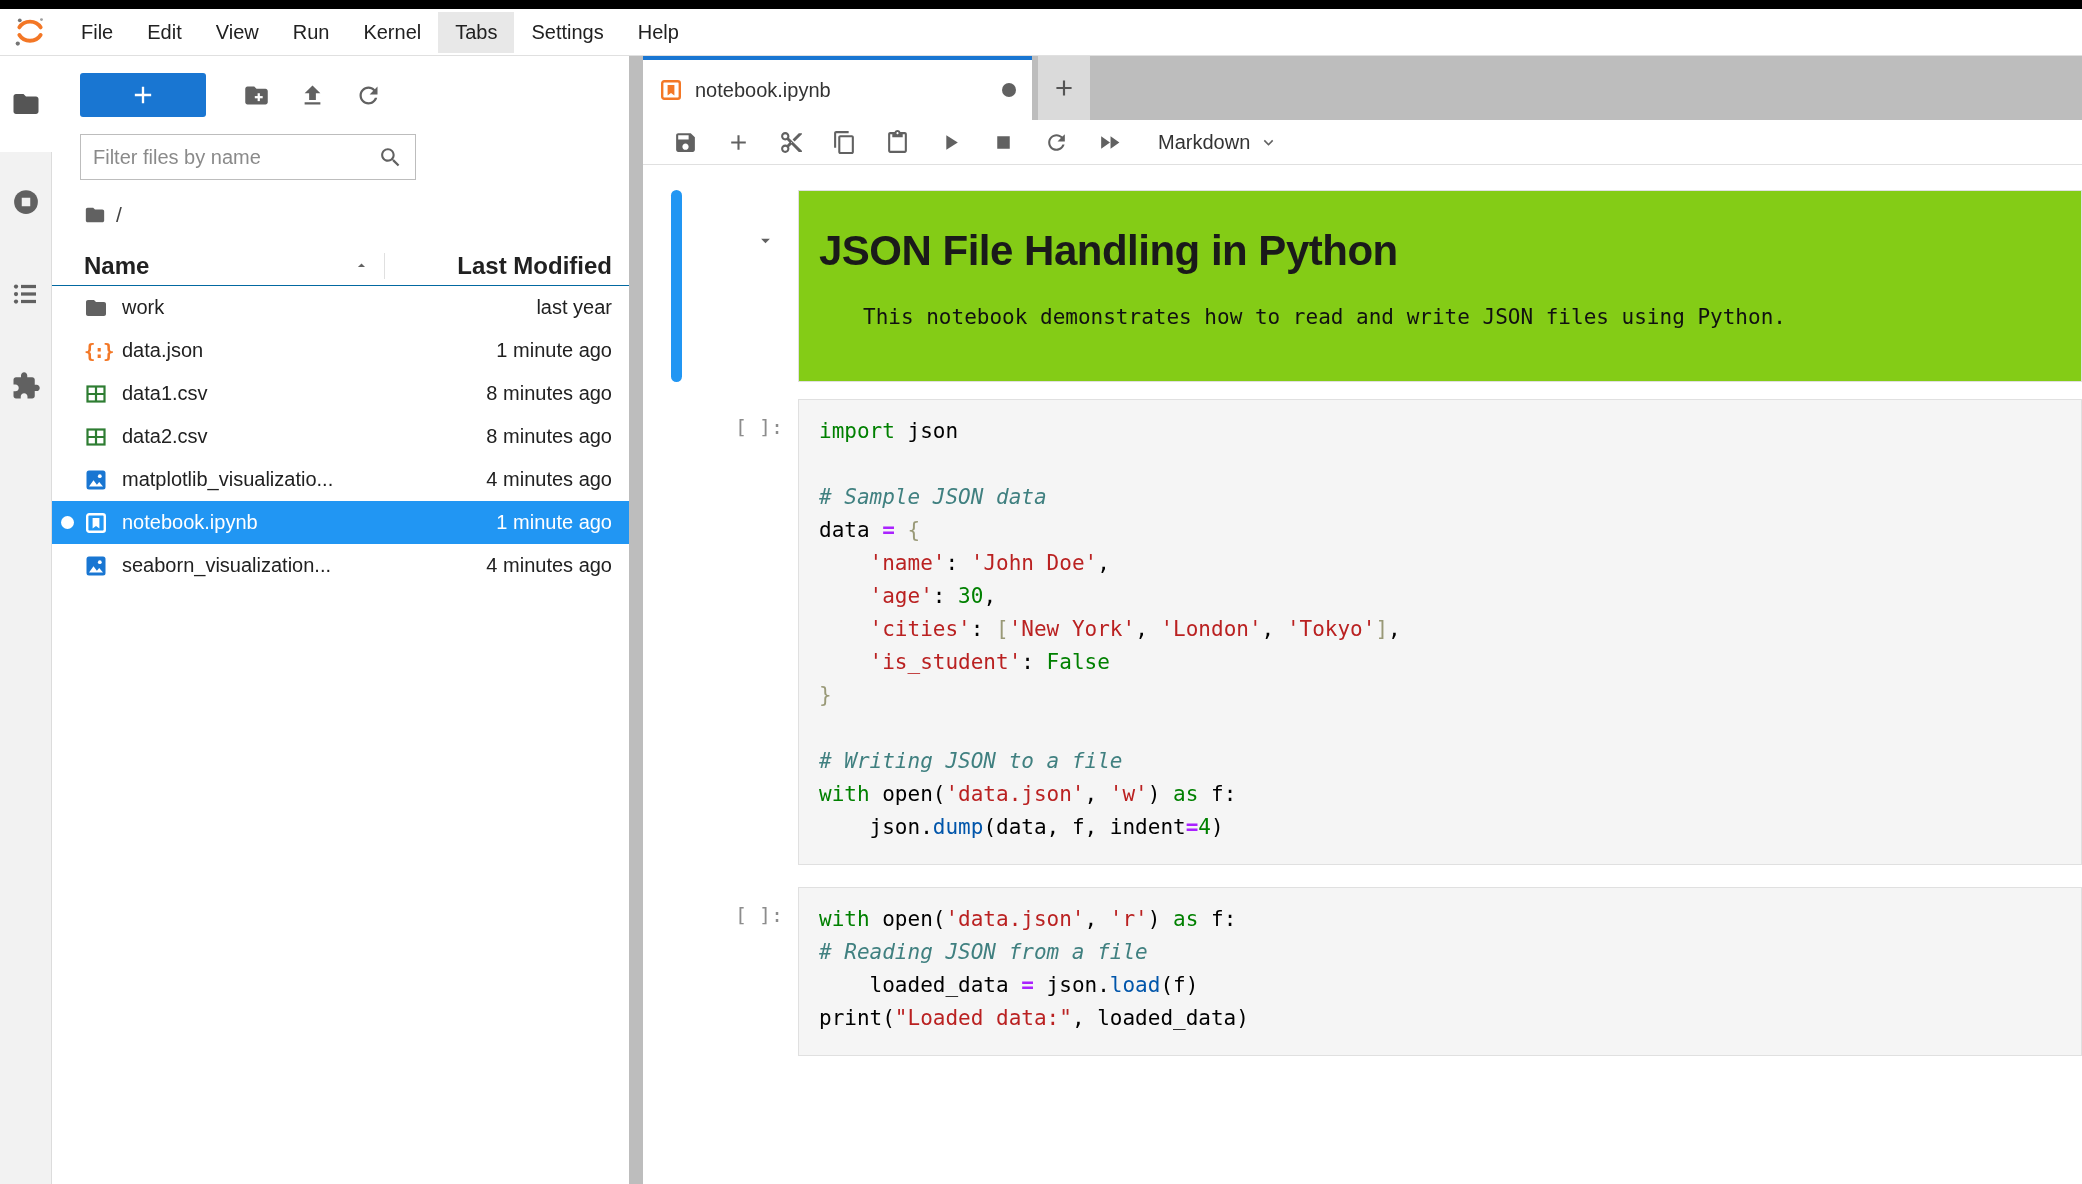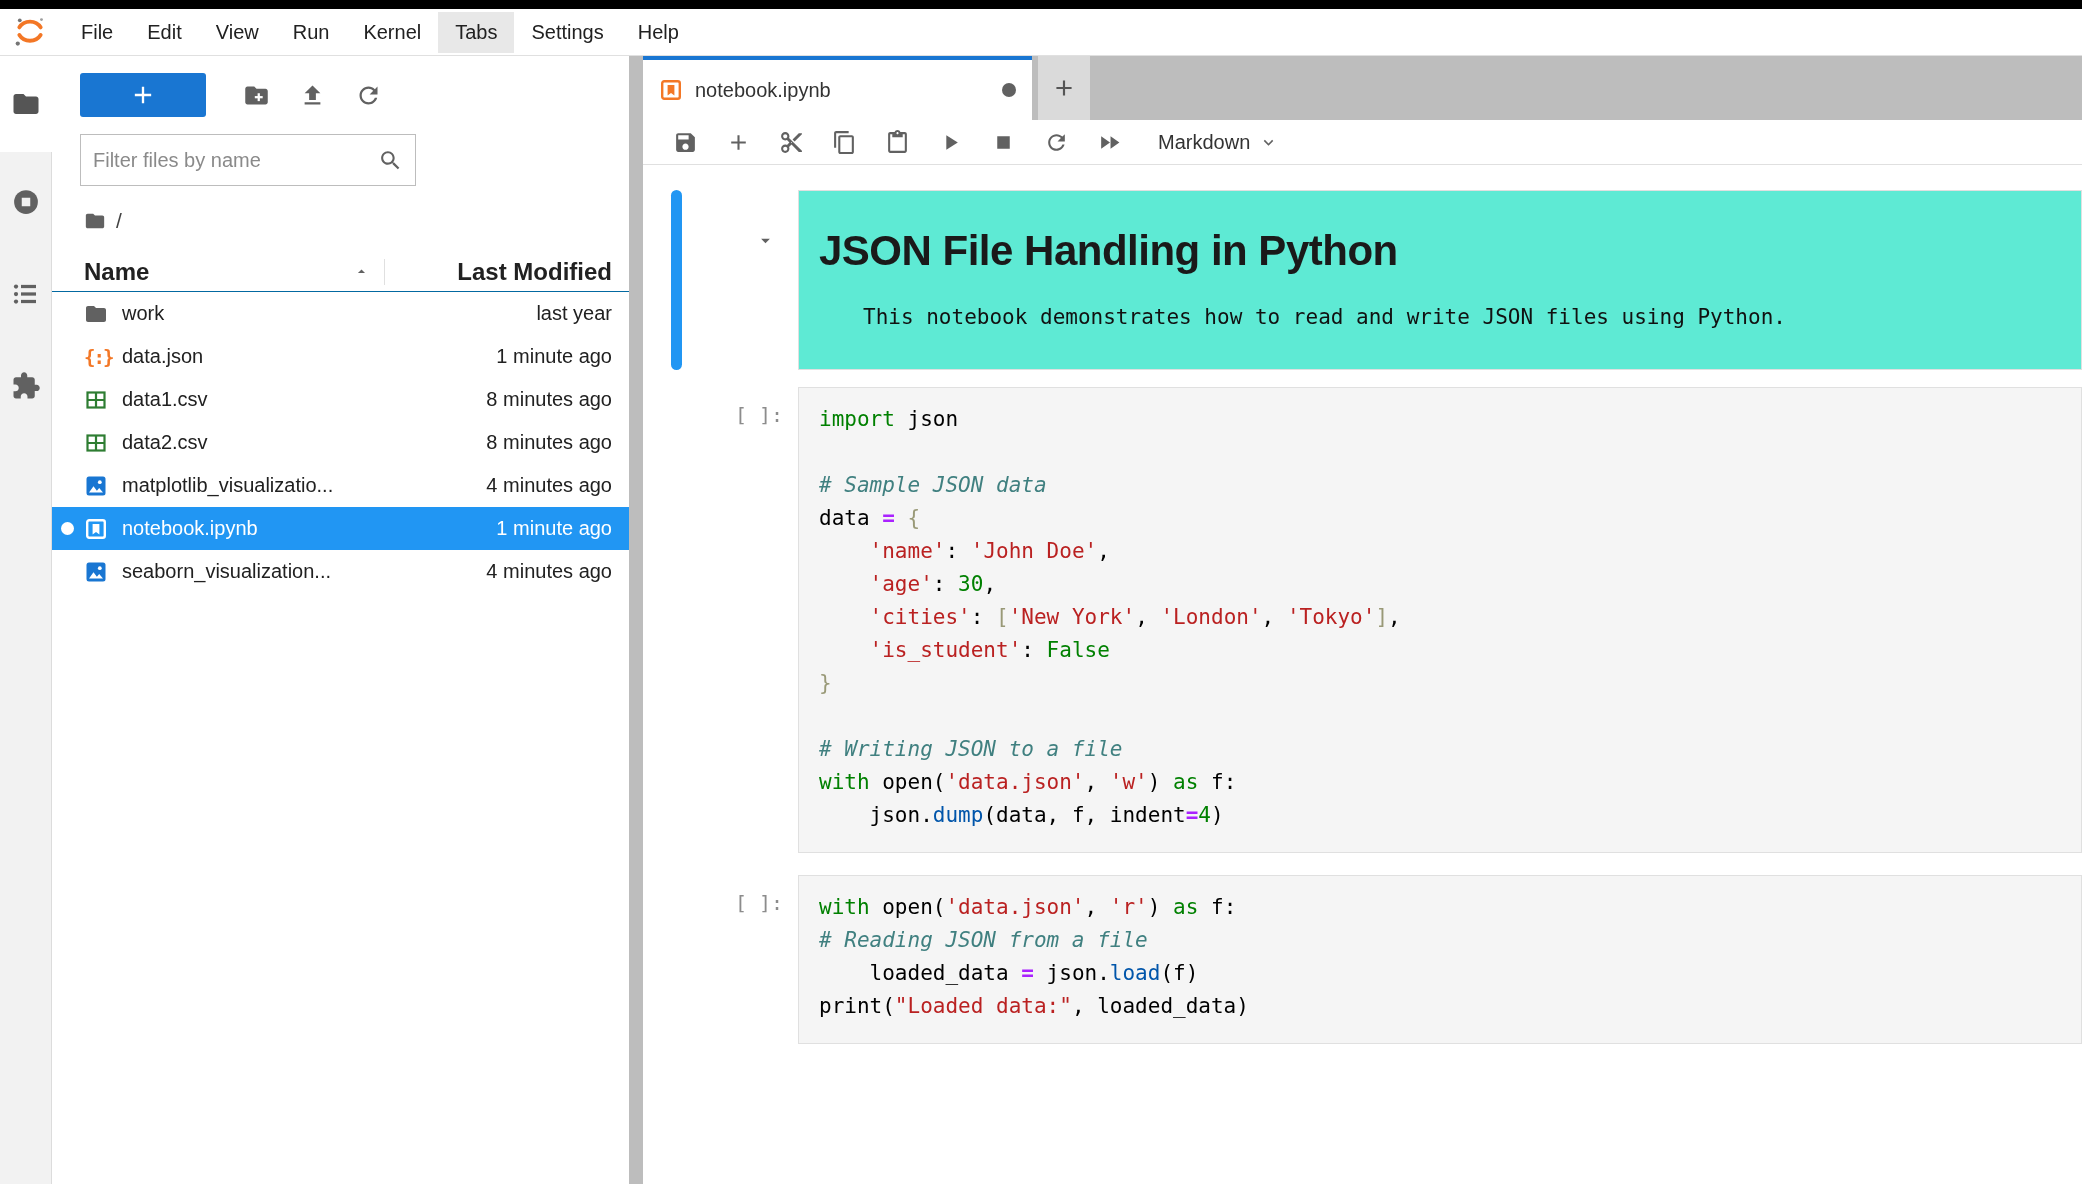--- a/index.html
+++ b/index.html
@@ -25,21 +25,21 @@
   .act-item { width:52px; height:64px; display:flex; align-items:center; justify-content:center;
               color:#616161; margin-bottom:28px; }
   .act-item.active { background:#fff; height:96px; margin-bottom:18px; box-shadow:1px 0 0 #fff; color:#555; }
 
   
   .fb { width:577px; background:#fff; display:flex; flex-direction:column; flex:0 0 auto; }
   .fb-toolbar { display:flex; align-items:center; padding:16px 0 0 28px; height:62px; flex:0 0 auto; }
   .new-btn { width:126px; height:44px; background:#1976d2; border-radius:3px; color:#fff;
              display:flex; align-items:center; justify-content:center; margin-right:22px; }
   .fbt-btn { width:56px; height:44px; display:flex; align-items:center; justify-content:center; color:#616161; }
-  .fb-filter { margin:16px 0 0 28px; width:336px; height:52px; border:1px solid #bdbdbd;
+  .fb-filter { margin:16px 0 0 28px; width:336px; height:46px; border:1px solid #bdbdbd;
                display:flex; align-items:center; padding:0 12px; background:#fff; }
   .fb-filter input { flex:1; border:none; outline:none; font-size:20px; color:#424242;
                      font-family:"Liberation Sans", sans-serif; background:transparent; }
   .fb-filter input::placeholder { color:#8a8a8a; }
   .fb-crumb { padding-left:32px; margin-top:16px; height:38px; display:flex; align-items:center;
               gap:10px; font-size:21px; color:#424242; }
   .fb-header { margin-top:12px; display:flex; align-items:center; height:40px;
                border-bottom:1px solid #0369a1; font-size:24px; color:#212121; font-weight:600; flex:0 0 auto; }
   .col-name { padding-left:32px; width:333px; height:26px; display:flex; align-items:center;
               justify-content:space-between; padding-right:14px; border-right:1px solid #e0e0e0; }
@@ -70,21 +70,21 @@
                align-items:center; padding-left:16px; flex:0 0 auto; }
   .tb-btn { padding:0 14px; color:#616161; display:flex; align-items:center; }
   .celltype { margin-left:22px; display:flex; align-items:center; gap:9px; font-size:20px; color:#333; }
 
   .nbscroll { flex:1; background:#fff; padding-top:25px; overflow:hidden; }
 
   .md-row { display:flex; margin-left:28px; }
   .collapser { width:11px; border-radius:6px; background:#2196f3; align-self:stretch; flex:0 0 auto; }
   .caret-zone { width:116px; display:flex; justify-content:flex-end; padding:40px 22px 0 0;
                 color:#616161; flex:0 0 auto; }
-  .md-cell { flex:1; background:#5eead4; border:1px solid #e0e0e0; padding:36px 20px 40px 20px; min-width:0; }
+  .md-cell { flex:1; background:#84cc16; border:1px solid #e0e0e0; padding:36px 20px 52px 20px; min-width:0; }
   .md-title { font-size:42px; font-weight:bold; color:#1a1a1a; letter-spacing:-0.5px; }
   .md-body { margin:30px 0 0 44px; font-family:"DejaVu Sans Mono", monospace; font-size:21px; color:#111; }
 
   .cell-row { display:flex; }
   .cell-row.first { margin-top:17px; }
   .cell-row.second { margin-top:22px; }
   .prompt { width:155px; padding:16px 0 0 92px; font-family:"DejaVu Sans Mono", monospace;
             font-size:20px; color:#8c8c8c; white-space:nowrap; flex:0 0 auto; }
   .cell-box { flex:1; background:#f5f5f5; border:1px solid #e0e0e0; padding:15px 0 20px 20px; min-width:0; }
   .code-line { font-family:"DejaVu Sans Mono", monospace; font-size:21px; line-height:33px; white-space:pre; }

